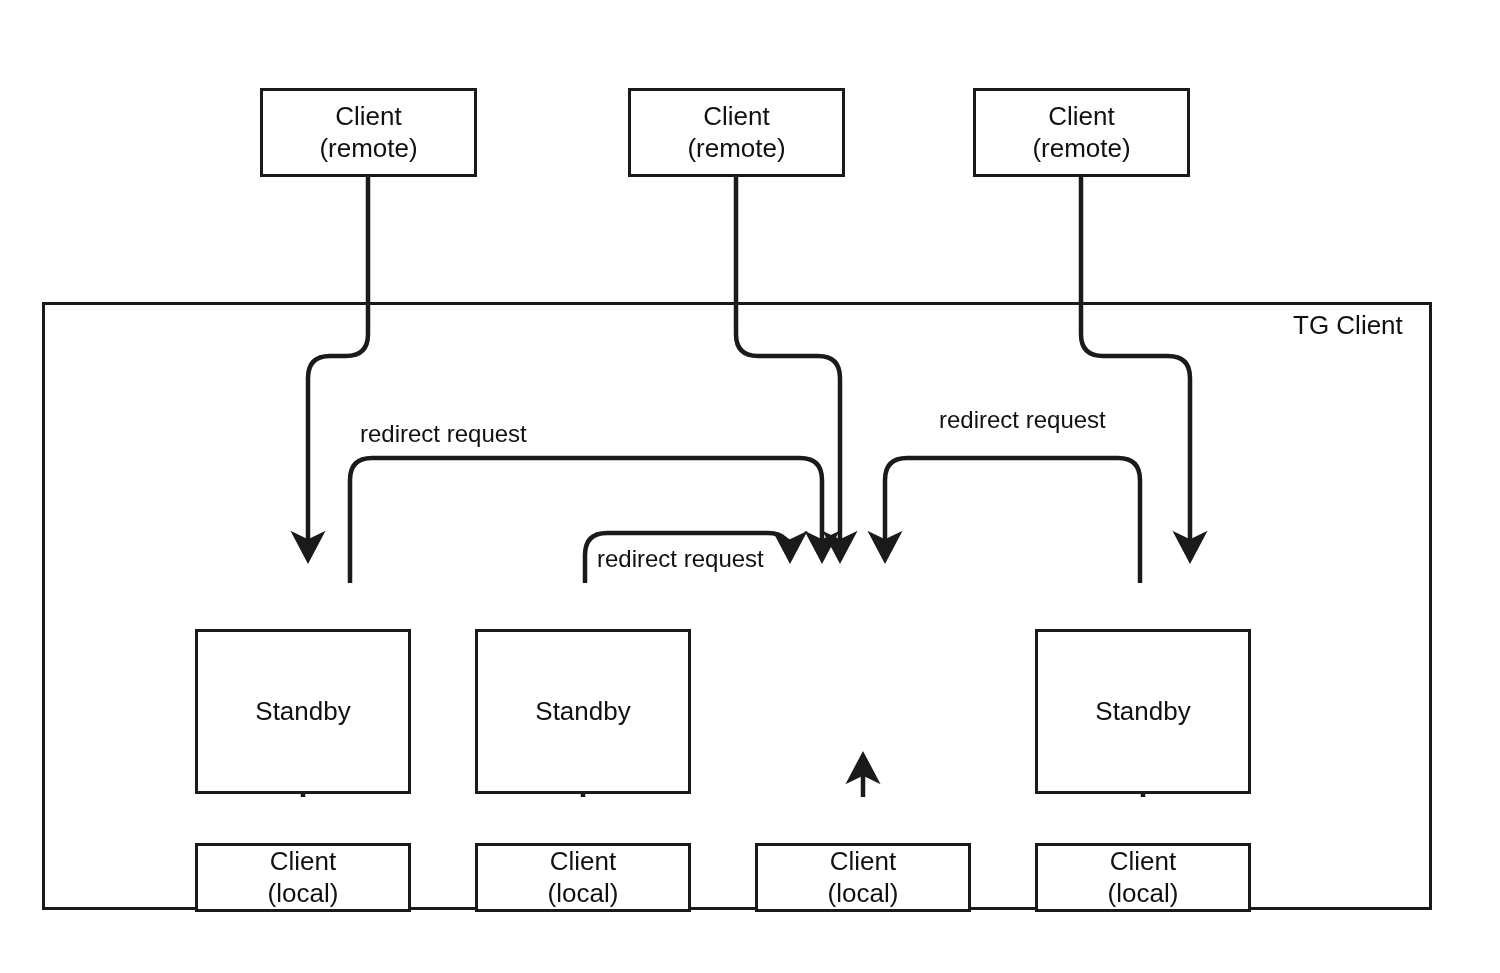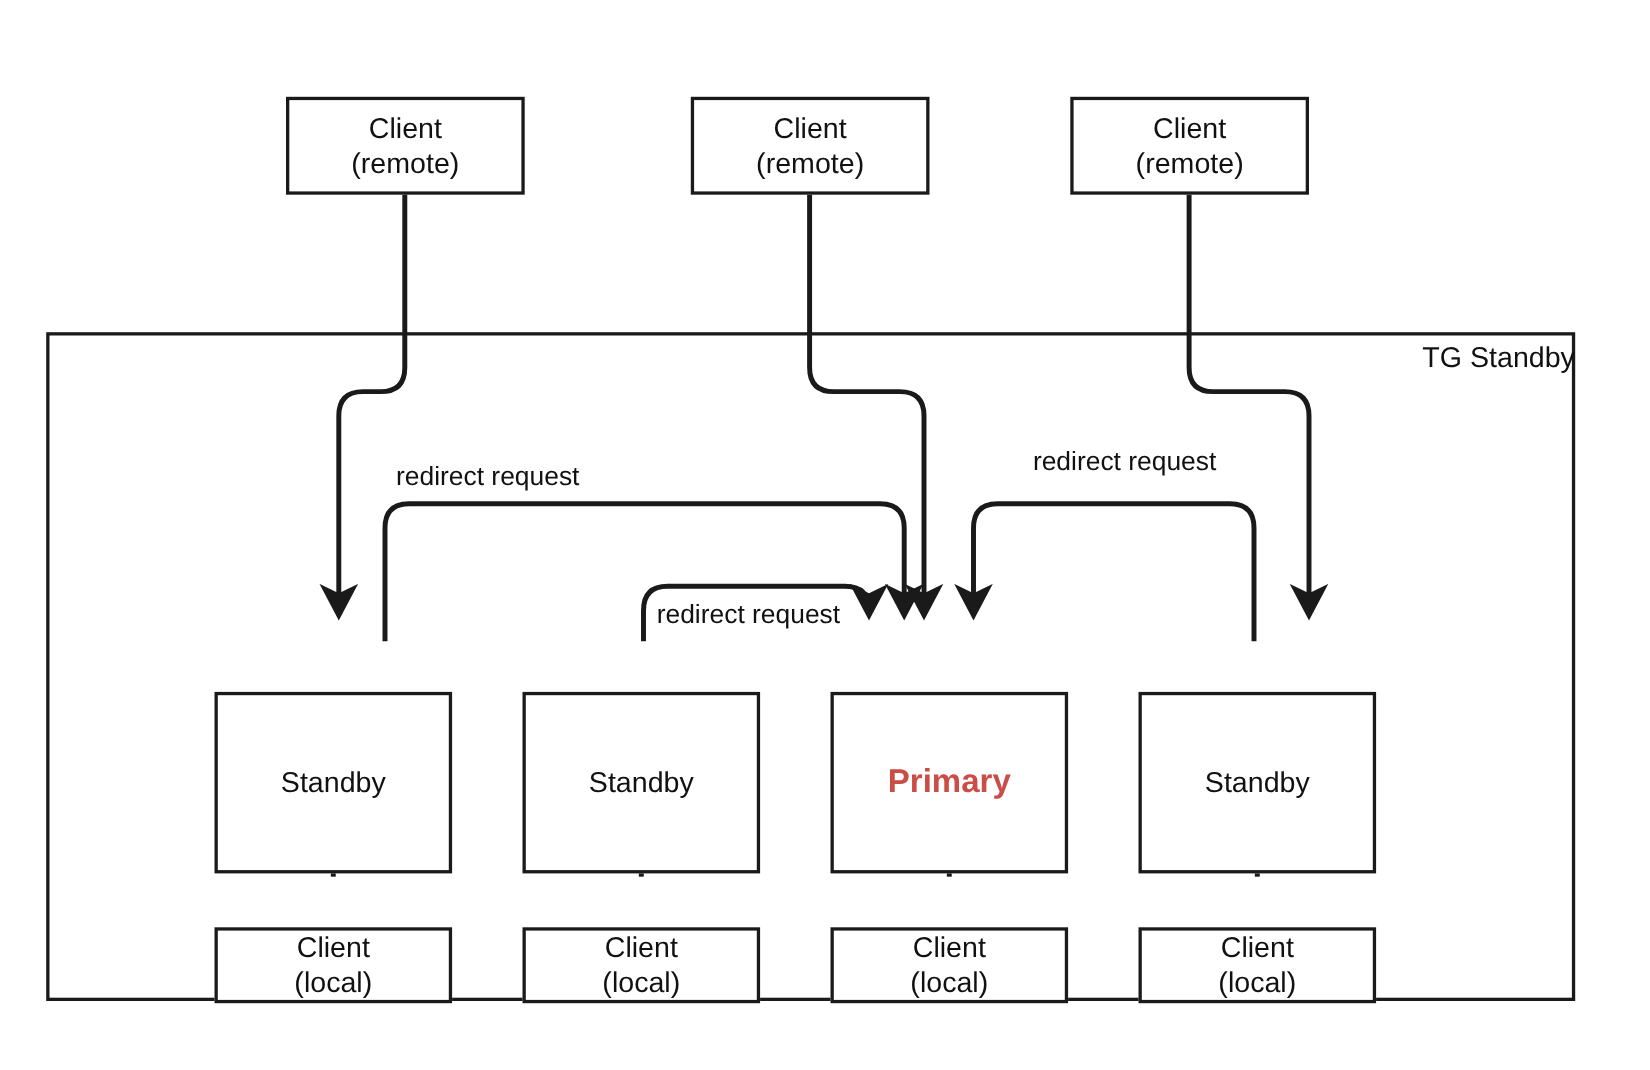--- a/index.html
+++ b/index.html
@@ -69,21 +69,21 @@
     white-space: nowrap;
     z-index: 5;
   }
 </style>
 </head>
 <body>
 
 <div id="stage">
 
   <div class="cluster-box" style="left:42px; top:302px; width:1390px; height:608px;"></div>
-  <div class="cluster-title" style="left:1293px; top:310px;">TG Standby</div>
+  <div class="cluster-title" style="left:1293px; top:310px;">TG Client</div>
 
   <svg class="edges" viewBox="0 0 1500 973">
     <defs>
       <marker id="arrow" markerWidth="9" markerHeight="9" refX="5.6" refY="4.5" orient="auto" markerUnits="strokeWidth">
         <path d="M0,0.6 L7.4,4.5 L0,8.4 L1.9,4.5 Z" fill="#1a1a1a"></path>
       </marker>
     </defs>
     <g fill="none" stroke="#1a1a1a" stroke-width="4.5">
 
       <path d="M368,131 L368,334 Q368,356 346,356 L330,356 Q308,356 308,378 L308,556" marker-end="url(#arrow)"></path>
@@ -121,23 +121,20 @@
     <span class="node-label">Client
 (remote)</span>
   </div>
 
   <div class="node-box" style="left:195px; top:583px; width:216px; height:165px;">
     <span class="node-label">Standby</span>
   </div>
   <div class="node-box" style="left:475px; top:583px; width:216px; height:165px;">
     <span class="node-label">Standby</span>
   </div>
-  <div class="node-box" style="left:755px; top:583px; width:216px; height:165px;">
-    <span class="node-label primary">Primary</span>
-  </div>
   <div class="node-box" style="left:1035px; top:583px; width:216px; height:165px;">
     <span class="node-label">Standby</span>
   </div>
 
   <div class="node-box" style="left:195px; top:797px; width:216px; height:69px;">
     <span class="node-label">Client
 (local)</span>
   </div>
   <div class="node-box" style="left:475px; top:797px; width:216px; height:69px;">
     <span class="node-label">Client

